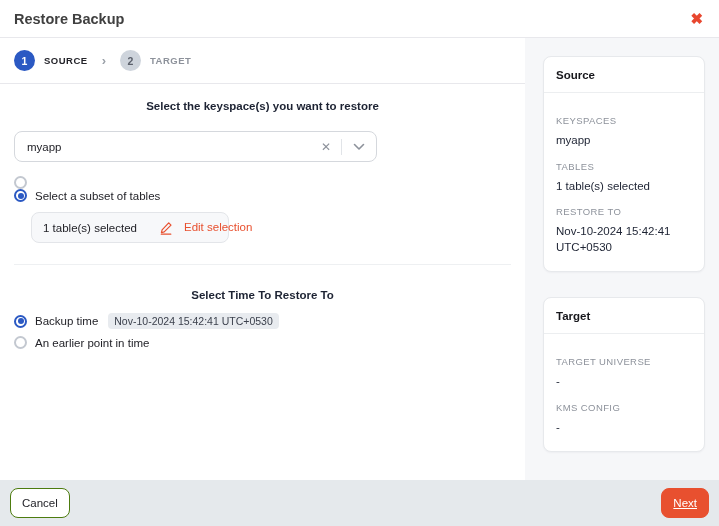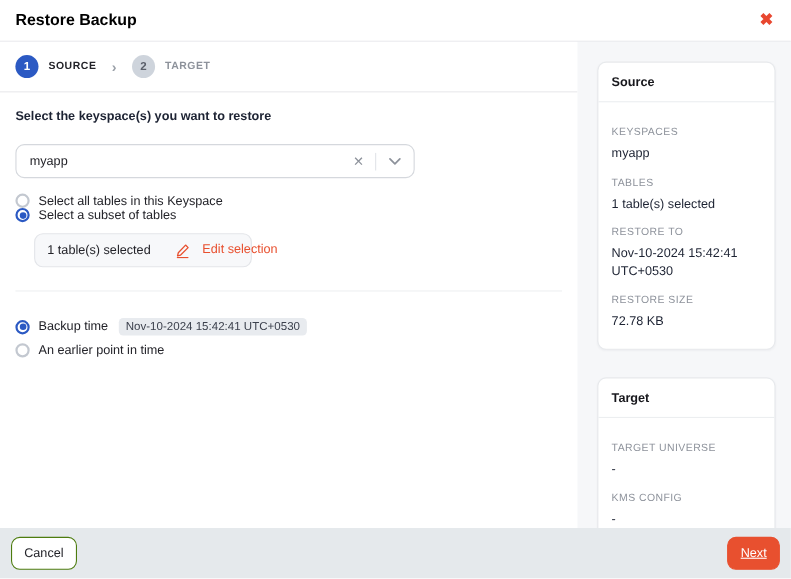--- a/index.html
+++ b/index.html
@@ -11,21 +11,21 @@
     font-size: 12px;
   }
   .modal { width: 719px; height: 526px; display: flex; flex-direction: column; background: #fff; }
 
   
   .modal-header {
     height: 38px; flex: 0 0 38px;
     display: flex; align-items: center; justify-content: space-between;
     padding: 0 14px; border-bottom: 1px solid #e8e8ec; background: #fff;
   }
-  .modal-title { font-size: 14.5px; font-weight: bold; color: #000000; }
+  .modal-title { font-size: 14.5px; font-weight: bold; color: #404040; }
   .close-btn {
     color: #e8472f; font-size: 15px; font-weight: bold; cursor: pointer;
     line-height: 1; padding: 2px;
   }
 
   
   .modal-body { flex: 1 1 auto; display: flex; min-height: 0; }
   .main-col { width: 525px; flex: 0 0 525px; background: #fff; display: flex; flex-direction: column; }
   .side-col { flex: 1 1 auto; background: #f6f7f9; padding: 18px 14px 0 18px; }
 
@@ -42,21 +42,21 @@
   }
   .step-circle.active { background: #2b59c3; color: #fff; }
   .step-circle.inactive { background: #ced4dc; color: #5a5f6a; }
   .step-label { font-size: 9.5px; font-weight: bold; letter-spacing: 0.5px; }
   .step-label.active { color: #232329; }
   .step-label.inactive { color: #8d929b; }
   .step-sep { color: #9aa0a8; font-size: 13px; font-weight: bold; padding: 0 4px; }
 
   
   .form-area { padding: 16px 14px; }
-  .field-label { font-size: 11.5px; font-weight: bold; color: #1d2333; margin-bottom: 19px; }
+  .field-label { font-size: 11.5px; font-weight: bold; color: #1d2333; margin-bottom: 19px; text-align: center; }
   .select-box {
     width: 363px; height: 31px; border: 1px solid #d5d8dd; border-radius: 8px;
     display: flex; align-items: center; background: #fff;
   }
   .select-value { flex: 1 1 auto; padding: 0 12px; font-size: 11.5px; color: #232329; }
   .select-clear { color: #8d929b; font-size: 12px; padding: 0 10px; cursor: pointer; }
   .select-divider { width: 1px; height: 16px; background: #e1e4e8; }
   .select-chevron { padding: 0 11px; display: flex; align-items: center; cursor: pointer; }
 
   
@@ -149,40 +149,40 @@
           <div class="select-divider"></div>
           <div class="select-chevron">
             <svg width="12" height="8" viewBox="0 0 12 8">
                 <path d="M1.5 1.5 L6 6 L10.5 1.5" fill="none" stroke="#8d929b" stroke-width="1.6" stroke-linecap="round" stroke-linejoin="round"></path>
               </svg>
           </div>
         </div>
 
         <div class="radio-row first">
           <span class="radio"></span>
-          <span class="radio-label">Select all tables in this Keyspace</span>
         </div>
         <div class="radio-row">
           <span class="radio checked"></span>
           <span class="radio-label">Select a subset of tables</span>
         </div>
 
         <div class="selection-box">
           <span class="selection-text">1 table(s) selected</span>
           <span class="edit-link">
             <svg width="14" height="14" viewBox="0 0 14 14">
                 <path d="M9.7 1.8 L12 4.1 L5.2 10.9 L2.4 11.6 L3.1 8.8 Z" fill="none" stroke="#e8502f" stroke-width="1.2" stroke-linejoin="round"></path>
                 <line x1="2.3" y1="13.2" x2="11.8" y2="13.2" stroke="#e8502f" stroke-width="1.2" stroke-linecap="round"></line>
               </svg>
             <span>Edit selection</span>
           </span>
         </div>
 
         <hr class="divider">
 
+        <div class="field-label" style="margin-bottom: 12px;">Select Time To Restore To</div>
 
         <div class="radio-row first" style="margin-top: 9px;">
           <span class="radio checked"></span>
           <span class="radio-label">Backup time</span>
           <span class="time-badge">Nov-10-2024 15:42:41 UTC+0530</span>
         </div>
         <div class="radio-row" style="margin-top: 7px;">
           <span class="radio"></span>
           <span class="radio-label">An earlier point in time</span>
         </div>
@@ -199,24 +199,20 @@
             <div class="kv-value">myapp</div>
           </div>
           <div class="kv">
             <div class="kv-label">TABLES</div>
             <div class="kv-value">1 table(s) selected</div>
           </div>
           <div class="kv">
             <div class="kv-label">RESTORE TO</div>
             <div class="kv-value">Nov-10-2024 15:42:41 UTC+0530</div>
           </div>
-          <div class="kv">
-            <div class="kv-label">RESTORE SIZE</div>
-            <div class="kv-value">72.78 KB</div>
-          </div>
         </div>
       </div>
 
       <div class="card">
         <div class="card-title">Target</div>
         <div class="card-body">
           <div class="kv">
             <div class="kv-label">TARGET UNIVERSE</div>
             <div class="kv-value">-</div>
           </div>

